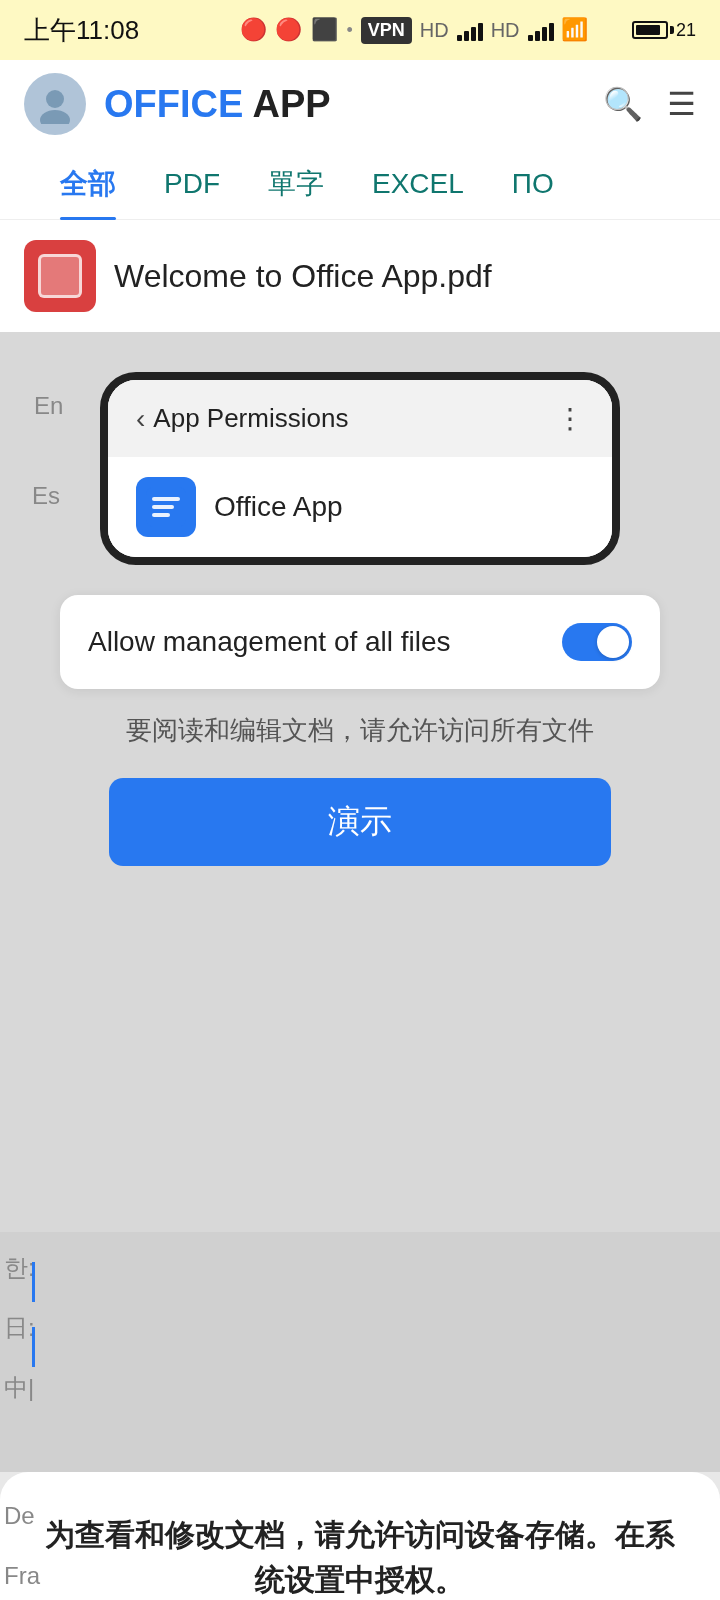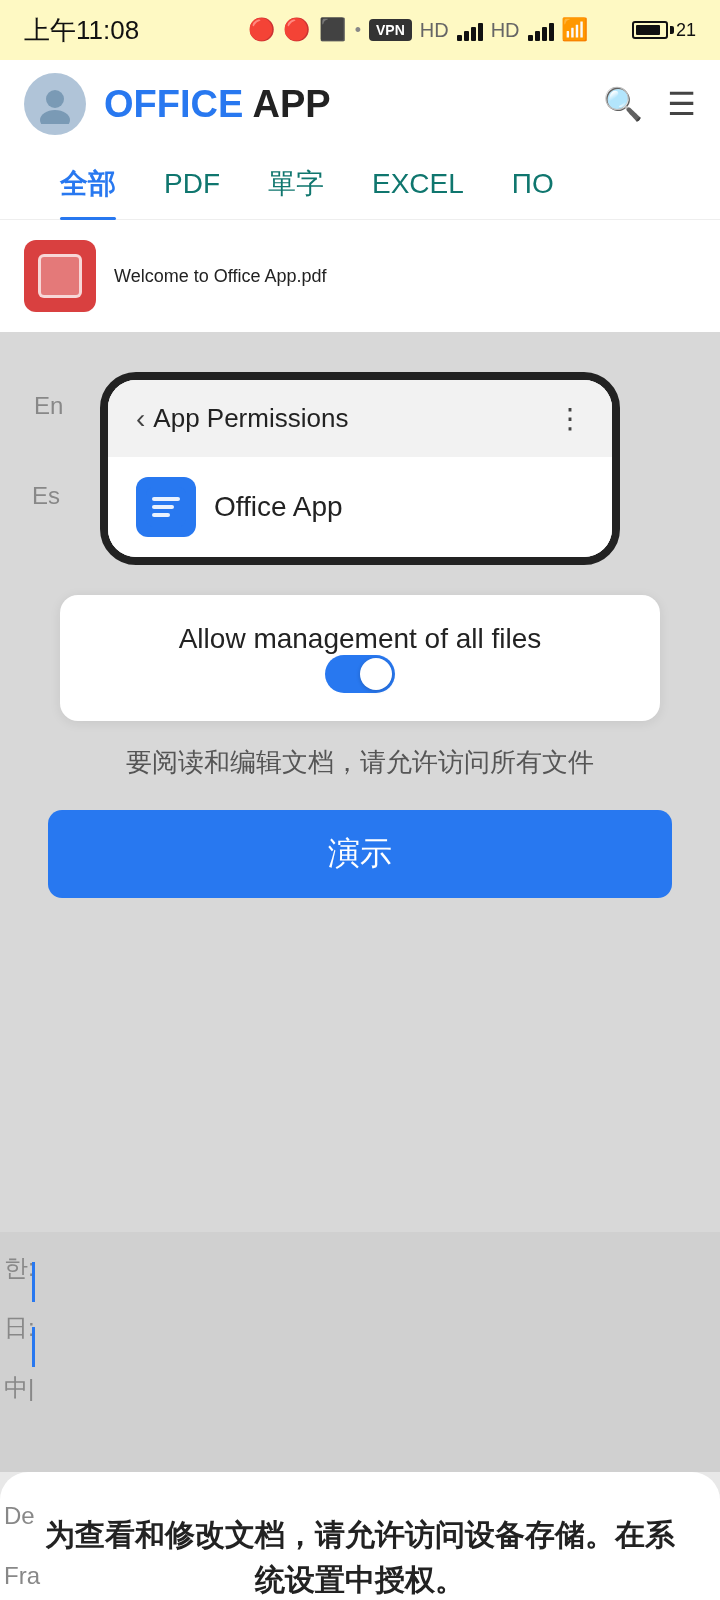--- a/index.html
+++ b/index.html
@@ -30,21 +30,21 @@
       color: #111;
     }
     .status-icons {
       display: flex;
       align-items: center;
       gap: 8px;
     }
     .status-icon-box {
       background: #333;
       color: #fff;
-      font-size: 14px;
+      font-size: 18px;
       padding: 3px 7px;
       border-radius: 4px;
       font-weight: bold;
     }
     .signal-bars {
       display: flex;
       align-items: flex-end;
       gap: 2px;
       height: 22px;
     }
@@ -169,21 +169,21 @@
       justify-content: center;
     }
     .file-icon-inner {
       width: 44px;
       height: 44px;
       background: rgba(255,255,255,0.3);
       border-radius: 6px;
       border: 3px solid rgba(255,255,255,0.7);
     }
     .file-info { flex: 1; }
-    .file-name { font-size: 18px; font-weight: 500; color: #222; }
+    .file-name { font-size: 32px; font-weight: 500; color: #222; }
     .file-meta { font-size: 22px; color: #999; margin-top: 4px; }
 
     
     .main-area {
       background: #d8d8d8;
       min-height: 900px;
       padding: 40px 30px;
       display: flex;
       flex-direction: column;
       align-items: center;
@@ -241,21 +241,20 @@
     .toggle-card {
       background: #fff;
       border-radius: 18px;
       padding: 28px 28px;
       display: flex;
       align-items: center;
       justify-content: space-between;
       width: 600px;
       box-shadow: 0 2px 12px rgba(0,0,0,0.08);
       margin-bottom: 24px;
-      flex-direction: column;
     }
     .toggle-label { font-size: 28px; color: #222; }
     .toggle-switch {
       width: 70px;
       height: 38px;
       background: #2878f0;
       border-radius: 19px;
       position: relative;
       cursor: pointer;
     }
@@ -277,21 +276,21 @@
       text-align: center;
       margin-bottom: 30px;
     }
 
     
     .demo-button {
       background: #2878f0;
       color: #fff;
       border: none;
       border-radius: 14px;
-      width: 624px;
+      width: 502px;
       height: 88px;
       font-size: 32px;
       font-weight: 500;
       cursor: pointer;
       display: flex;
       align-items: center;
       justify-content: center;
     }
 
     

